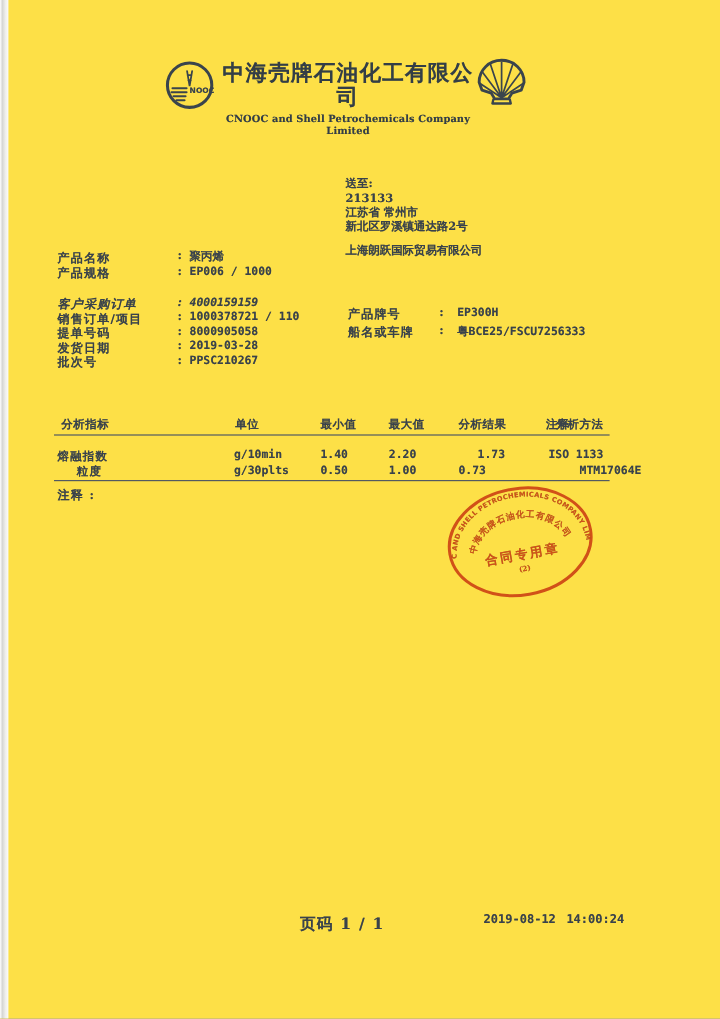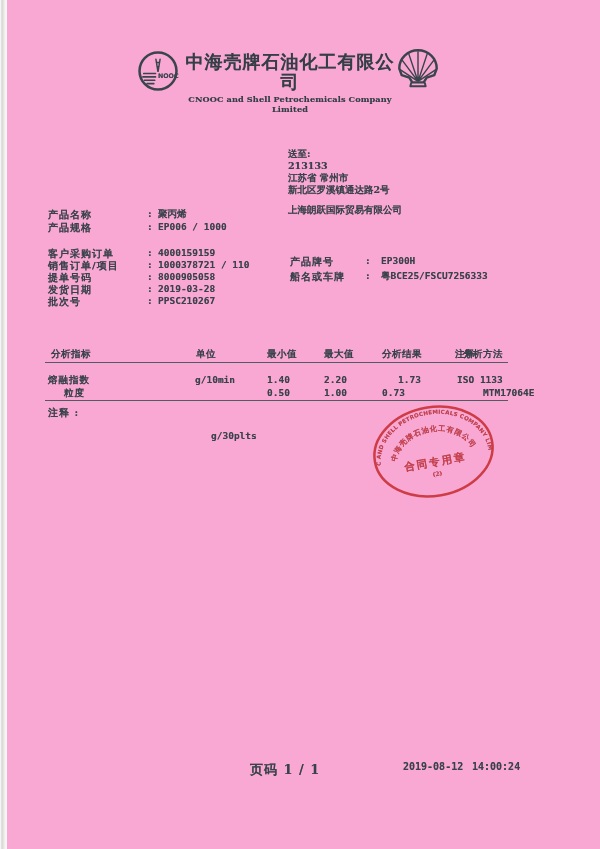--- a/index.html
+++ b/index.html
@@ -1,18 +1,18 @@
 <!DOCTYPE html>
 <html><head>
 <meta charset="utf-8">
 <style>
   html,body { margin:0; padding:0; background:#9a9a98; }
   .page {
     position:relative; width:600px; height:849px; margin:0 auto;
-    background:#f9a8d4; overflow:hidden;
+    background:#fde047; overflow:hidden;
     font-family:"DejaVu Serif","Liberation Serif",serif;
     color:#39424b;
     text-shadow:0 0 .4px rgba(57,66,75,.5);
   }
   .scan-edge {
     position:absolute; left:0; top:0; bottom:0; width:7px;
     background:linear-gradient(to right,#ffffff 0%,#d6d6d4 28%,#efefec 65%,#fbfbfa 100%);
   }
   .abs { position:absolute; }
 
@@ -98,21 +98,21 @@
     <span class="flabel">产品名称</span>
     <span class="fcolon">:</span>
     <span class="fval">聚丙烯</span>
   </div>
   <div class="frow leftcol" style="top:221px;">
     <span class="flabel">产品规格</span>
     <span class="fcolon">:</span>
     <span class="fval">EP006 / 1000</span>
   </div>
 
-  <div class="frow leftcol" style="top:247px;">
+  <div class="frow leftcol" style="top:247px;font-style:italic;">
     <span class="flabel">客户采购订单</span>
     <span class="fcolon">:</span>
     <span class="fval">4000159159</span>
   </div>
   <div class="frow leftcol" style="top:259px;">
     <span class="flabel">销售订单/项目</span>
     <span class="fcolon">:</span>
     <span class="fval">1000378721 / 110</span>
   </div>
   <div class="frow leftcol" style="top:271px;">
@@ -158,21 +158,21 @@
       <span class="td cn" style="left:48px;  top:374px;">熔融指数</span>
       <span class="td num" style="left:195px; top:374px;">g/10min</span>
       <span class="td num" style="left:267px; top:374px;">1.40</span>
       <span class="td num" style="left:324px; top:374px;">2.20</span>
       <span class="td num" style="left:382px; top:374px;margin-left:16px;">1.73</span>
       <span class="td num" style="left:441px; top:374px;"></span>
       <span class="td num" style="left:457px; top:374px;">ISO 1133</span>
     </div>
     <div>
       <span class="td cn" style="left:64px;  top:387px;">粒度</span>
-      <span class="td num" style="left:211px; top:387px;margin-top:43px;">g/30plts</span>
+      <span class="td num" style="left:195px; top:387px;">g/30plts</span>
       <span class="td num" style="left:267px; top:387px;">0.50</span>
       <span class="td num" style="left:324px; top:387px;">1.00</span>
       <span class="td num" style="left:382px; top:387px;">0.73</span>
       <span class="td num" style="left:441px; top:387px;"></span>
       <span class="td num" style="left:452px; top:387px;margin-left:31px;">MTM17064E</span>
     </div>
     <div class="rule" style="top:400px;"></div>
     <div class="abs notes-label">注释 :</div>
   </div>
 

